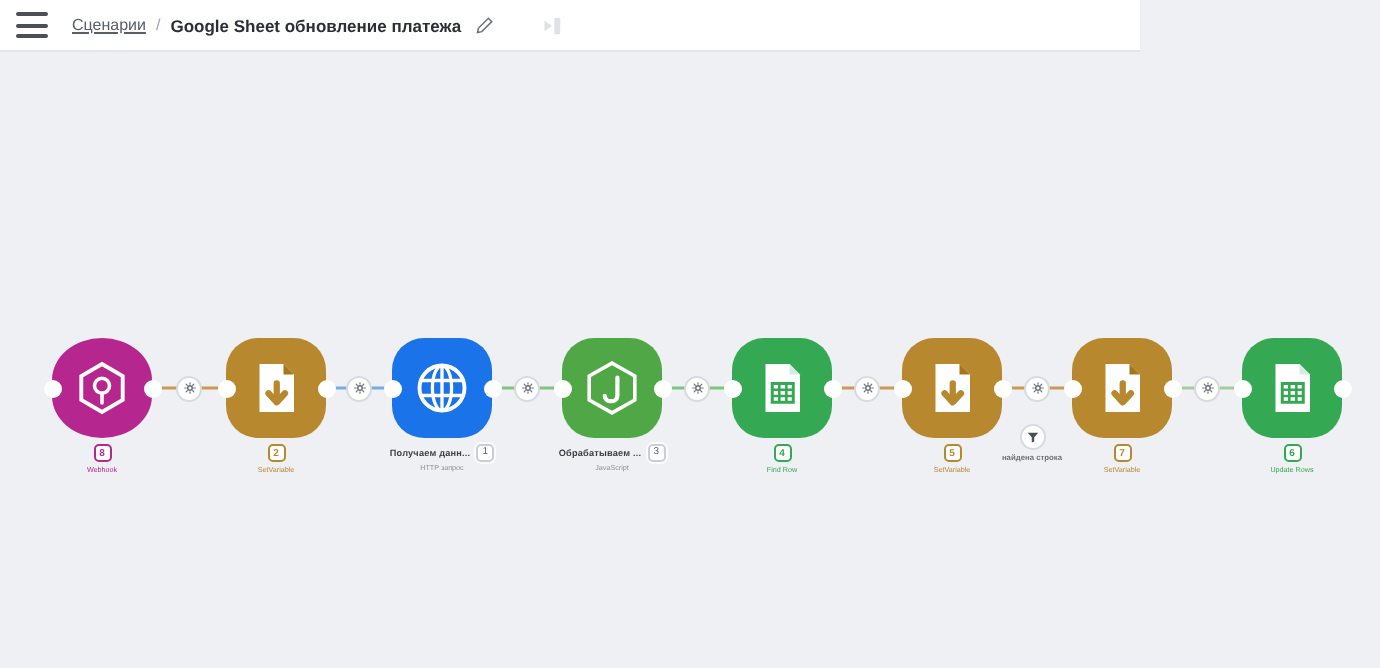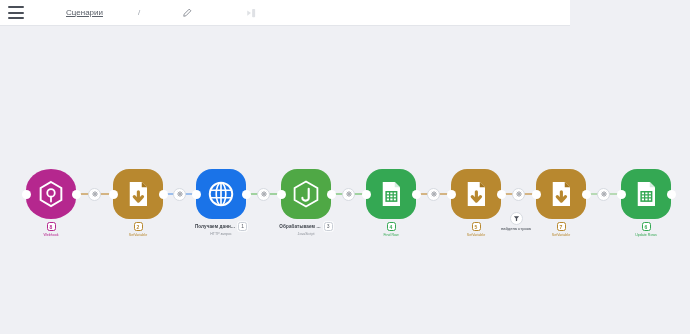--- a/index.html
+++ b/index.html
@@ -12,21 +12,20 @@
 
   
   #header {
     position: absolute; top: 0; left: 0;
     width: 570px; height: 26px;
     background: #ffffff;
     border-bottom: 1px solid #e3e5ea;
     display: flex; align-items: center;
     padding: 0 8px;
     z-index: 20;
-    gap: 30px;
   }
   #hamburger {
     width: 16px; height: 13px;
     display: flex; flex-direction: column; justify-content: space-between;
     margin-right: 12px; cursor: pointer;
   }
   #hamburger span { display:block; height: 2px; width: 16px; background: #4a4f58; border-radius: 1px; }
 
   .crumb-link {
     font-size: 8px; color: #5a6069;
@@ -149,20 +148,21 @@
   <div id="hamburger">
     <span></span>
       <span></span>
       <span></span>
   </div>
 
   <a class="crumb-link">Сценарии</a>
 
   <span class="crumb-sep">/</span>
 
+  <span id="scenario-title">Google Sheet обновление платежа</span>
 
   <span id="edit-pencil">
     <svg viewBox="0 0 16 16" width="10" height="10">
       <path d="M11.5 1.8l2.7 2.7-8 8-3.4.7.7-3.4z" fill="none" stroke="#6b7079" stroke-width="1.2"></path>
     </svg>
   </span>
 
   <span id="panel-toggle">
     <svg viewBox="0 0 16 16" width="12" height="12">
       <rect x="9.5" y="2.5" width="4" height="11" rx="1" fill="#b9bec6"></rect>

